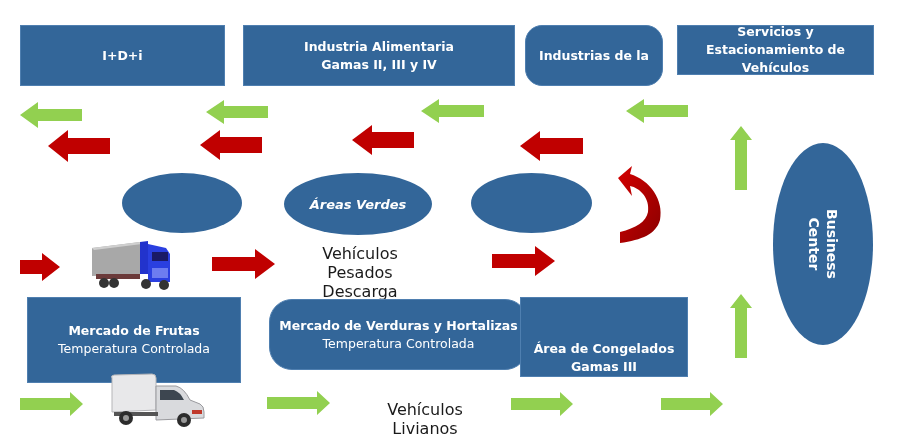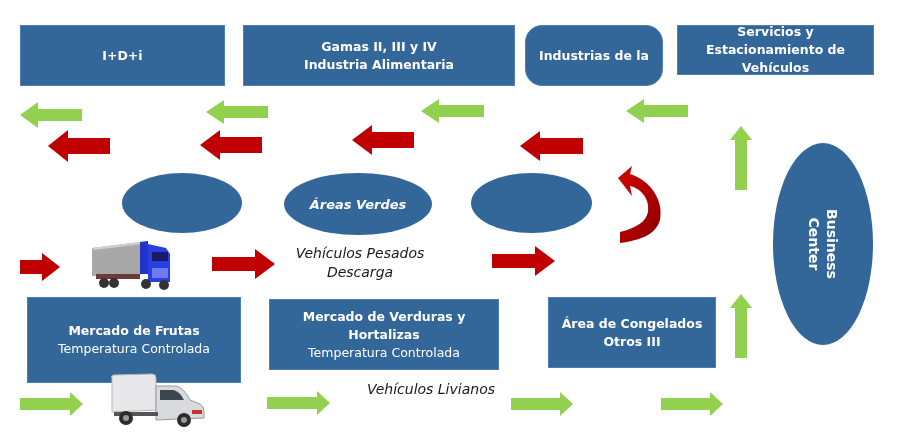--- a/index.html
+++ b/index.html
@@ -5,21 +5,21 @@
   html, body { margin:0; padding:0; background:#ffffff; }
   body { width:900px; height:445px; position:relative; overflow:hidden;
          font-family:"DejaVu Sans", "Liberation Sans", sans-serif; }
   .box { position:absolute; background:#336699; color:#fff; border:1px solid #4f7fb0;
          box-sizing:border-box; display:flex; flex-direction:column; align-items:center;
          justify-content:center; text-align:center; font-size:12.5px; line-height:18px; }
   .box .b { font-weight:bold; }
   .ell { position:absolute; background:#336699; border-radius:50%;
          display:flex; align-items:center; justify-content:center; color:#fff;
          font-weight:bold; font-size:13px; }
-  .label { position:absolute; text-align:center; color:#1a1a1a; font-size:14px; line-height:19px;font-style:italic; }
+  .label { position:absolute; text-align:center; color:#1a1a1a; font-size:16px; line-height:19px; }
   svg.arrows { position:absolute; left:0; top:0; }
   .veh { position:absolute; }
 </style>
 </head>
 <body>
 
 <svg class="arrows" width="900" height="445">
   <defs>
     <linearGradient id="curveGrad" x1="0" y1="0" x2="1" y2="1">
       <stop offset="0" stop-color="#d40000"></stop>
@@ -59,22 +59,22 @@
     <polygon points="330,403 317,391 317,397 267,397 267,409 317,409 317,415"></polygon>
     <polygon points="573,404 560,392 560,398 511,398 511,410 560,410 560,416"></polygon>
     <polygon points="723,404 710,392 710,398 661,398 661,410 710,410 710,416"></polygon>
   </g>
 </svg>
 
 <div class="box" style="left:20px;top:25px;width:205px;height:61px;text-align:center;">
   <div class="b">I+D+i</div>
 </div>
 <div class="box" style="left:243px;top:25px;width:272px;height:61px;">
+  <div class="b">Industria Alimentaria</div>
   <div class="b">Gamas II, III y IV</div>
-  <div class="b">Industria Alimentaria</div>
 </div>
 <div class="box" style="left:525px;top:25px;width:138px;height:61px;border-radius:17px;">
   <div class="b">Industrias de la</div>
 </div>
 <div class="box" style="left:677px;top:25px;width:197px;height:50px;">
   <div class="b">Servicios y</div>
   <div class="b">Estacionamiento de</div>
   <div class="b">Vehículos</div>
 </div>
 
@@ -104,36 +104,36 @@
 
 <div class="label" style="left:290px;top:244px;width:140px;">
   <div>Vehículos Pesados</div>
   <div>Descarga</div>
 </div>
 
 <div class="box" style="left:27px;top:297px;width:214px;height:86px;">
   <div class="b">Mercado de Frutas</div>
   <div>Temperatura Controlada</div>
 </div>
-<div class="box" style="left:269px;top:299px;width:230px;height:71px;">
+<div class="box" style="left:269px;top:299px;width:259px;height:71px;border-radius:23px;">
   <div class="b">Mercado de Verduras y Hortalizas</div>
   <div>Temperatura Controlada</div>
 </div>
-<div class="box" style="left:548px;top:297px;width:168px;height:71px;">
+<div class="box" style="left:520px;top:297px;width:168px;height:80px;justify-content:flex-end;">
   <div class="b">Área de Congelados</div>
-  <div class="b">Otros III</div>
+  <div class="b">Gamas III</div>
 </div>
 
 <svg class="veh" style="left:104px;top:372px;" width="104" height="56" viewBox="0 0 104 56">
   <path d="M8,6 Q6,4 10,3 L48,2 Q52,2 52,6 L52,38 L8,40 Z" fill="#e8e8ea" stroke="#b5b5b8"></path>
   <path d="M52,14 L72,14 Q80,16 86,28 L96,32 Q100,34 100,40 L100,46 L52,48 Z" fill="#d9dadd" stroke="#9a9a9e"></path>
   <path d="M56,18 L70,18 Q76,20 80,28 L56,28 Z" fill="#3d4650"></path>
   <rect x="88" y="38" width="10" height="4" fill="#c0392b"></rect>
   <rect x="10" y="40" width="44" height="4" fill="#555"></rect>
   <circle cx="22" cy="46" r="7" fill="#2c2c2c"></circle>
     <circle cx="22" cy="46" r="3" fill="#999"></circle>
   <circle cx="80" cy="48" r="7" fill="#2c2c2c"></circle>
     <circle cx="80" cy="48" r="3" fill="#999"></circle>
 </svg>
 
-<div class="label" style="left:355px;top:380px;width:140px;text-align:right;">
+<div class="label" style="left:355px;top:400px;width:140px;">
   <div>Vehículos Livianos</div>
 </div>
 
 </body></html>

